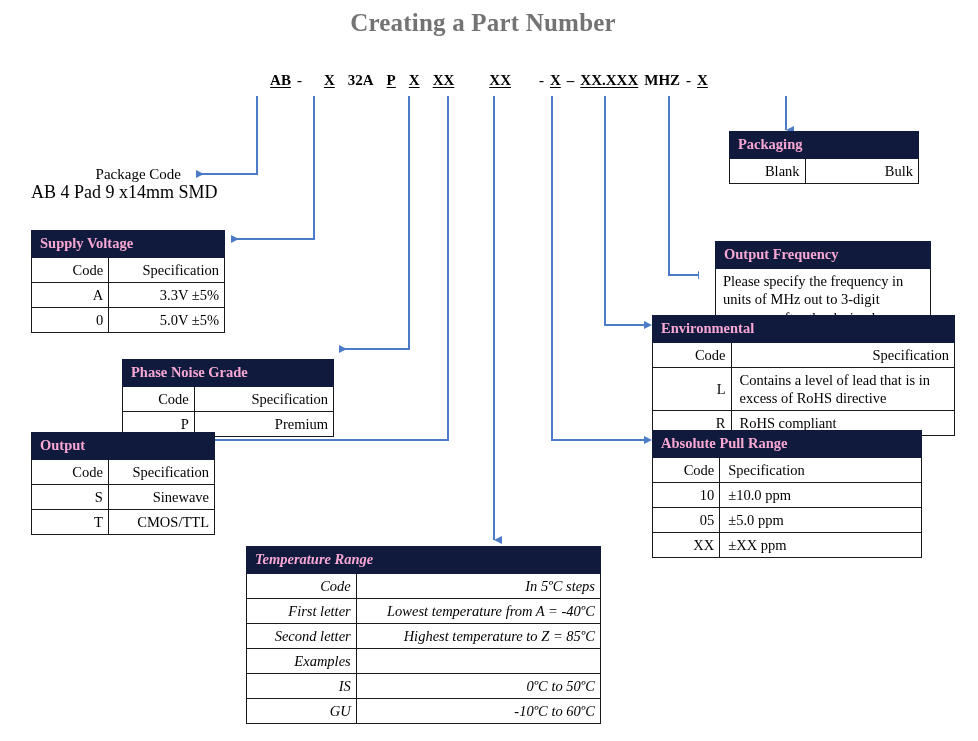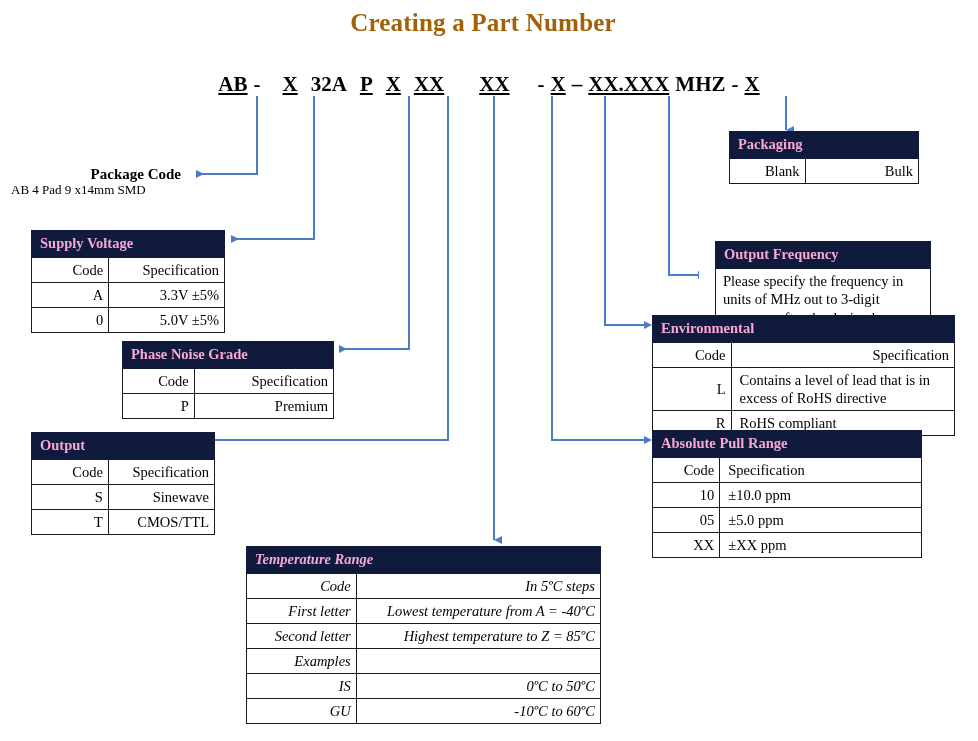--- a/index.html
+++ b/index.html
@@ -29,32 +29,32 @@
 
   
   .page-title {
     position: absolute;
     left: 0;
     top: 9px;
     width: 966px;
     text-align: center;
     font-size: 25px;
     font-weight: bold;
-    color: #a16207;
+    color: #737373;
     letter-spacing: 0.2px;
   }
 
   
   .partnumber {
     position: absolute;
     left: 0;
     top: 72px;
     width: 978px;
     text-align: center;
-    font-size: 21px;
+    font-size: 15px;
     font-weight: bold;
     white-space: nowrap;
   }
   .partnumber .seg { display: inline-block; }
   .partnumber .u { text-decoration: underline; text-underline-offset: 2px; }
   .sp-s  { width: 6px;  display:inline-block; }
   .sp-m  { width: 13px; display:inline-block; }
   .sp-l  { width: 22px; display:inline-block; }
 
   
@@ -94,28 +94,29 @@
     text-align: left;
     padding: 3px 7px 5px 7px;
     line-height: 1.28;
     background: #ffffff;
   }
 
   
   .pkg-label {
     position: absolute;
     font-size: 15px;
-    font-weight: bold;
+    font-weight: normal;
     text-align: right;
     white-space: nowrap;
   }
   .pkg-desc {
     position: absolute;
-    font-size: 13px;
+    font-size: 18px;
     white-space: nowrap;
+    margin-left: 20px;
   }
 </style>
 </head>
 <body>
 
 <div id="page">
 
   <svg id="connectors" viewBox="0 0 978 741" width="978" height="741">
     <defs>
       <marker id="ar-left" markerWidth="9" markerHeight="8" refX="8" refY="4" orient="auto" markerUnits="userSpaceOnUse">
@@ -178,21 +179,21 @@
         <td>3.3V ±5%</td>
       </tr>
       <tr>
         <td>0</td>
         <td>5.0V ±5%</td>
       </tr>
     </tbody>
       </table>
   </div>
 
-  <div class="card" style="left:122px; top:341px; width:212px;">
+  <div class="card" style="left:122px; top:359px; width:212px;">
     <table>
       <colgroup>
           <col style="width:34%">
           <col style="width:66%">
         </colgroup>
       <tbody>
           <tr>
             <th class="hdr" colspan="2">Phase Noise Grade</th>
           </tr>
       <tr>

